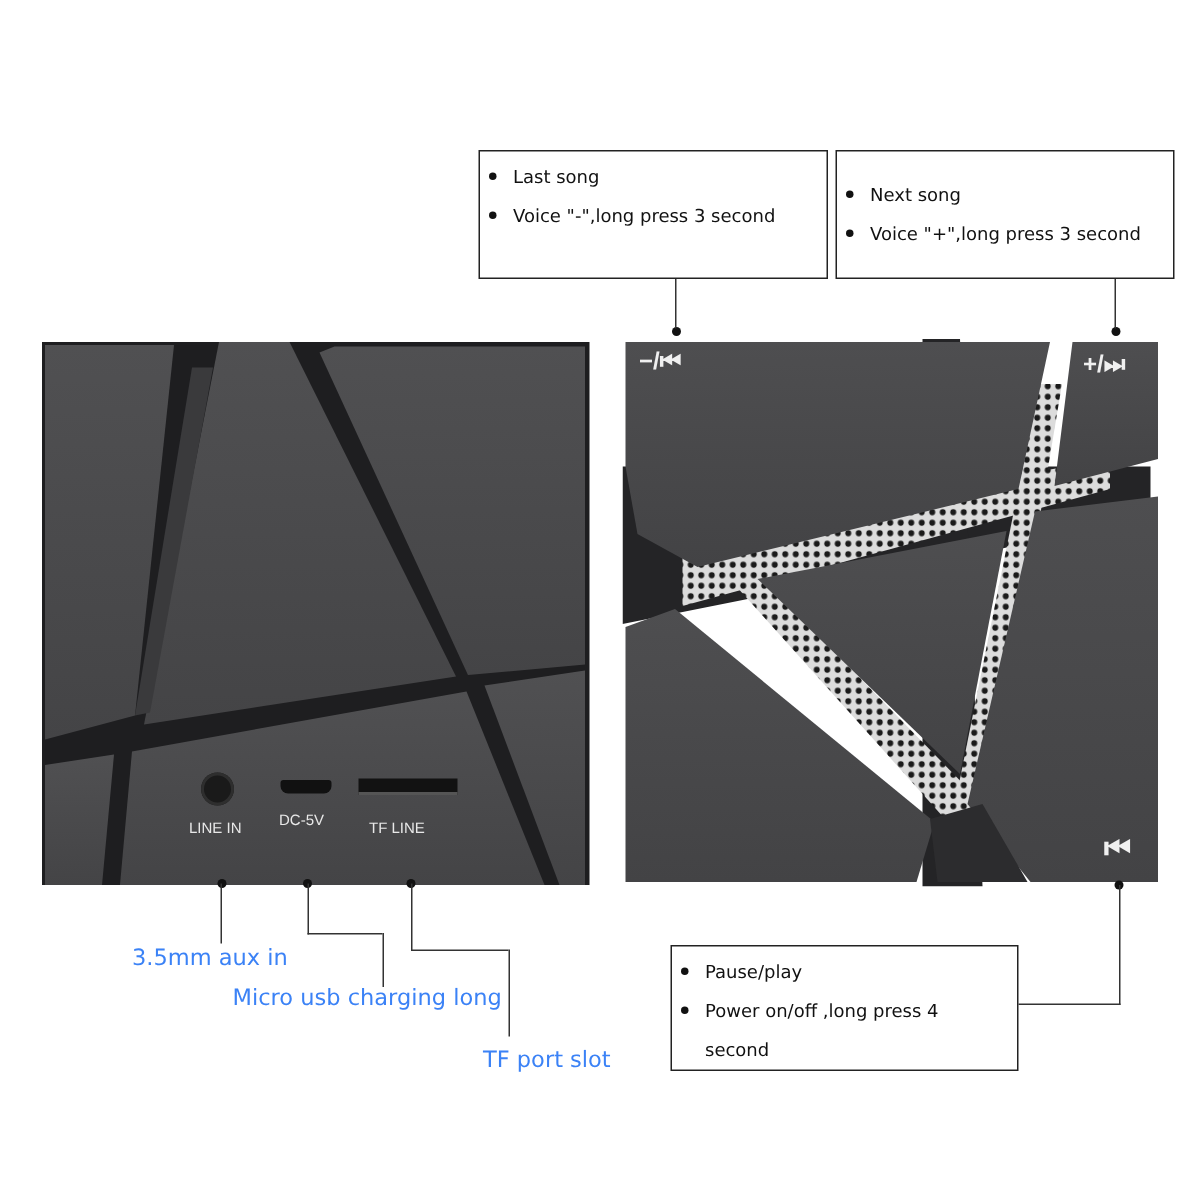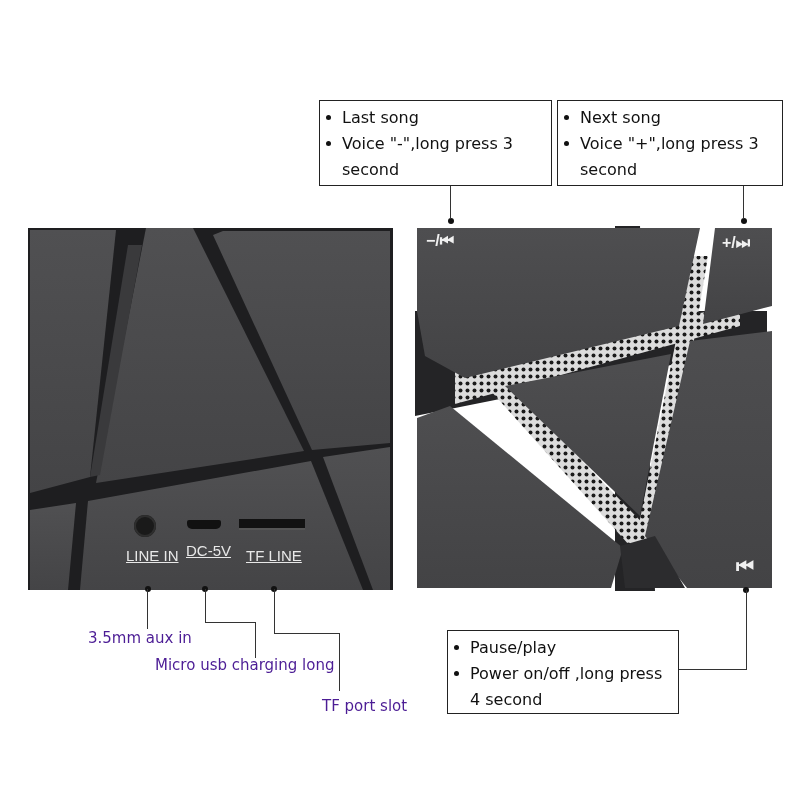--- a/index.html
+++ b/index.html
@@ -1,26 +1,26 @@
 <!DOCTYPE html>
 <html><head>
 <meta charset="utf-8">
 <style>
   html, body { margin:0; padding:0; background:#ffffff; }
   body { width:800px; height:800px; position:relative; overflow:hidden;
          font-family:"DejaVu Sans", sans-serif; color:#111; }
   .abs { position:absolute; }
   .callout { position:absolute; border:1.5px solid #222; background:#fff; box-sizing:border-box; }
   .callout ul { margin:0; padding:0; list-style:none; }
-  .callout li { position:relative; padding-left:22px; font-size:16px; line-height:26px; }
+  .callout li { position:relative; padding-left:22px; font-size:12px; line-height:26px; }
   .callout li::before { content:""; position:absolute; left:6px; top:10px; width:5px; height:5px; border-radius:50%; background:#111; }
   .line { position:absolute; background:#333; }
   .dot { position:absolute; width:6px; height:6px; border-radius:50%; background:#111; }
-  .label { position:absolute; font-size:15px; color:#4c1d95; white-space:nowrap; }
-  .port-label { position:absolute; font-family:"Liberation Sans", sans-serif; font-size:15px; color:#e8e8e8; white-space:nowrap;text-decoration:underline; }
+  .label { position:absolute; font-size:15px; color:#3b82f6; white-space:nowrap; }
+  .port-label { position:absolute; font-family:"Liberation Sans", sans-serif; font-size:10px; color:#e8e8e8; white-space:nowrap; }
   .btn-glyph { position:absolute; color:#f0f0f0; font-family:"Liberation Sans", sans-serif; font-weight:bold; font-size:16px; white-space:nowrap; }
 </style>
 </head>
 <body>
 
 <svg class="abs" style="left:28px;top:225px" width="370" height="370" viewBox="0 0 370 370">
   <defs>
     <linearGradient id="gL" x1="0" y1="0" x2="0" y2="1">
       <stop offset="0" stop-color="#505052"></stop>
         <stop offset="1" stop-color="#444446"></stop>
@@ -107,21 +107,21 @@
 
 <div class="callout" style="left:319px;top:100px;width:233px;height:86px;padding:4px 6px 0 0;">
   <ul>
     <li>Last song</li>
     <li>Voice "-",long press 3 second</li>
   </ul>
 </div>
 <div class="dot" style="left:448px;top:218px"></div>
 <div class="line" style="left:450px;top:186px;width:1px;height:33px"></div>
 
-<div class="callout" style="left:557px;top:100px;width:226px;height:86px;padding:4px 6px 0 0;">
+<div class="callout" style="left:557px;top:100px;width:226px;height:86px;padding:16px 6px 0 0;">
   <ul>
     <li>Next song</li>
     <li>Voice "+",long press 3 second</li>
   </ul>
 </div>
 <div class="dot" style="left:741px;top:218px"></div>
 <div class="line" style="left:743px;top:186px;width:1px;height:33px"></div>
 
 <div class="callout" style="left:447px;top:630px;width:232px;height:84px;padding:4px 14px 0 0;">
   <ul>

